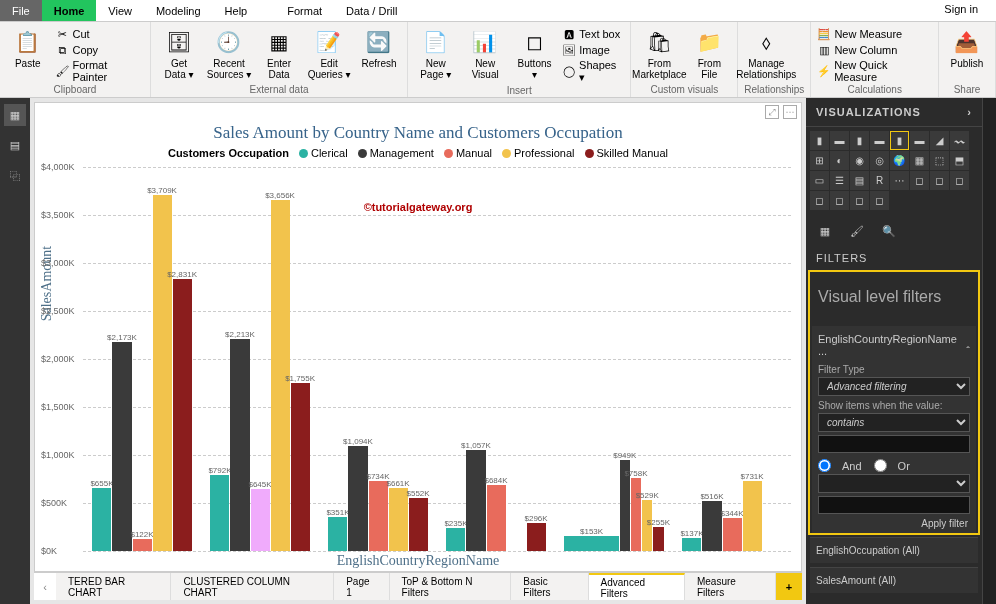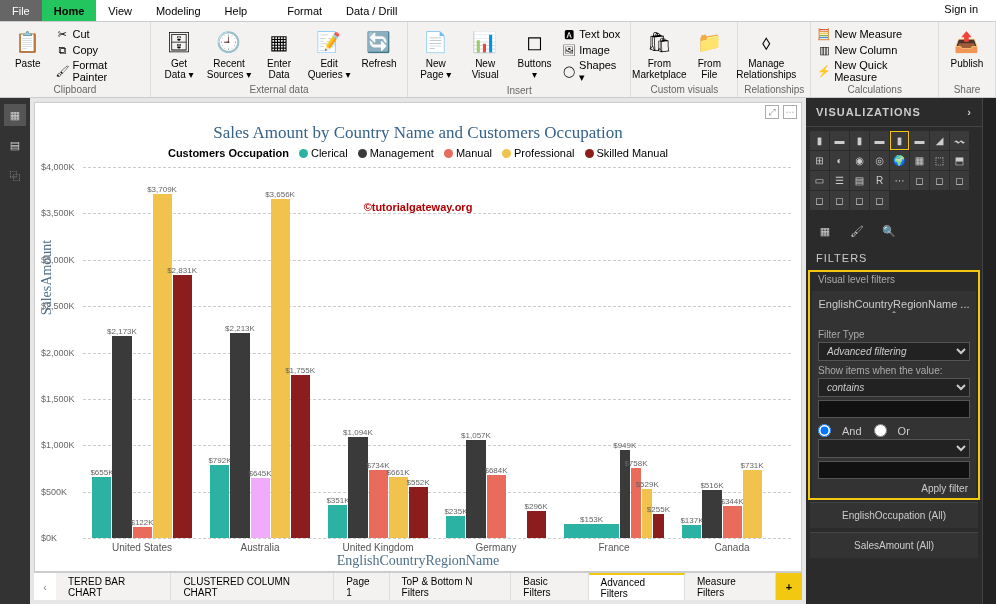--- a/index.html
+++ b/index.html
@@ -51,24 +51,24 @@
 .pagetabs .ptab.active{background:#fff;border-top:2px solid #f2c811;}
 .pagetabs .add{width:26px;display:flex;align-items:center;justify-content:center;background:#f2c811;font-weight:bold;}
 .rightpane{width:176px;background:#2b2b2b;color:#ccc;display:flex;flex-direction:column;position:relative;}
 .rheader{padding:8px 10px;font-weight:600;letter-spacing:1px;border-bottom:1px solid #444;display:flex;align-items:center;justify-content:space-between;font-size:11px;}
 .vizgrid{display:flex;flex-wrap:wrap;padding:4px;gap:1px;}
 .vizic{width:19px;height:19px;background:#3a3a3a;display:flex;align-items:center;justify-content:center;font-size:10px;cursor:pointer;}
 .vizic.sel{border:1px solid #f2c811;}
 .modeicons{display:flex;gap:14px;padding:8px 10px;}
 .modeicons span{width:18px;height:18px;display:flex;align-items:center;justify-content:center;cursor:pointer;}
 .filters-title{padding:4px 10px 6px;font-weight:400;letter-spacing:1px;}
-.vlf{padding:4px 10px;font-size:10px;color:#aaa;}
+.vlf{padding:18px 10px;font-size:16px;color:#aaa;}
 .fblock{background:#333;margin:2px 4px;padding:4px 6px;border:1px solid #f2c811;}
 .fblock.noborder{border:0;border-top:1px solid #444;}
-.fname{font-size:10px;padding:3px 0;display:flex;justify-content:space-between;align-items:center;flex-direction:column;}
+.fname{font-size:10px;padding:3px 0;display:flex;justify-content:space-between;align-items:flex-end;}
 .flabel{font-size:10px;color:#aaa;margin-top:4px;}
 .fselect{width:100%;background:#222;color:#ccc;border:1px solid #555;padding:2px 4px;font-size:10px;margin-top:2px;font-style:italic;}
 .ftext{width:100%;background:#111;border:1px solid #555;height:18px;margin-top:3px;}
 .radiorow{display:flex;gap:12px;margin-top:6px;font-size:10px;}
 .radiorow label{display:flex;gap:11px;align-items:center;}
 .apply{text-align:right;font-size:10px;color:#ccc;padding:4px 2px 0;cursor:pointer;}
 .sidecollapse{width:14px;background:#222;border-left:1px solid #444;}
 .hiborder{outline:2px solid #f2c811;outline-offset:-2px;}
 </style>
 </head>
@@ -394,28 +394,20 @@
                   <div class="val">$344K</div>
                 </div>
                 <div class="bar" style="background: rgb(242, 195, 76); height: 18.275%;">
                   <div class="val">$731K</div>
                 </div>
                 <div class="bar" style="background: rgb(139, 29, 29); height: 0%;"></div>
               </div>
             </div>
           </div>
       </div>
-      <div class="xticks" id="xticks">
-          <div>United States</div>
-          <div>Australia</div>
-          <div>United Kingdom</div>
-          <div>Germany</div>
-          <div>France</div>
-          <div>Canada</div>
-        </div>
       <div class="xlab">EnglishCountryRegionName</div>
       <div class="watermark">©tutorialgateway.org</div>
     </div>
     <div class="pagetabs">
       <div class="nav">‹</div>
       <div id="ptabs" style="display:flex;flex:1;overflow:hidden">
           <div class="ptab">TERED BAR CHART</div>
           <div class="ptab">CLUSTERED COLUMN CHART</div>
           <div class="ptab">Page 1</div>
           <div class="ptab">ToP &amp; Bottom N Filters</div>

